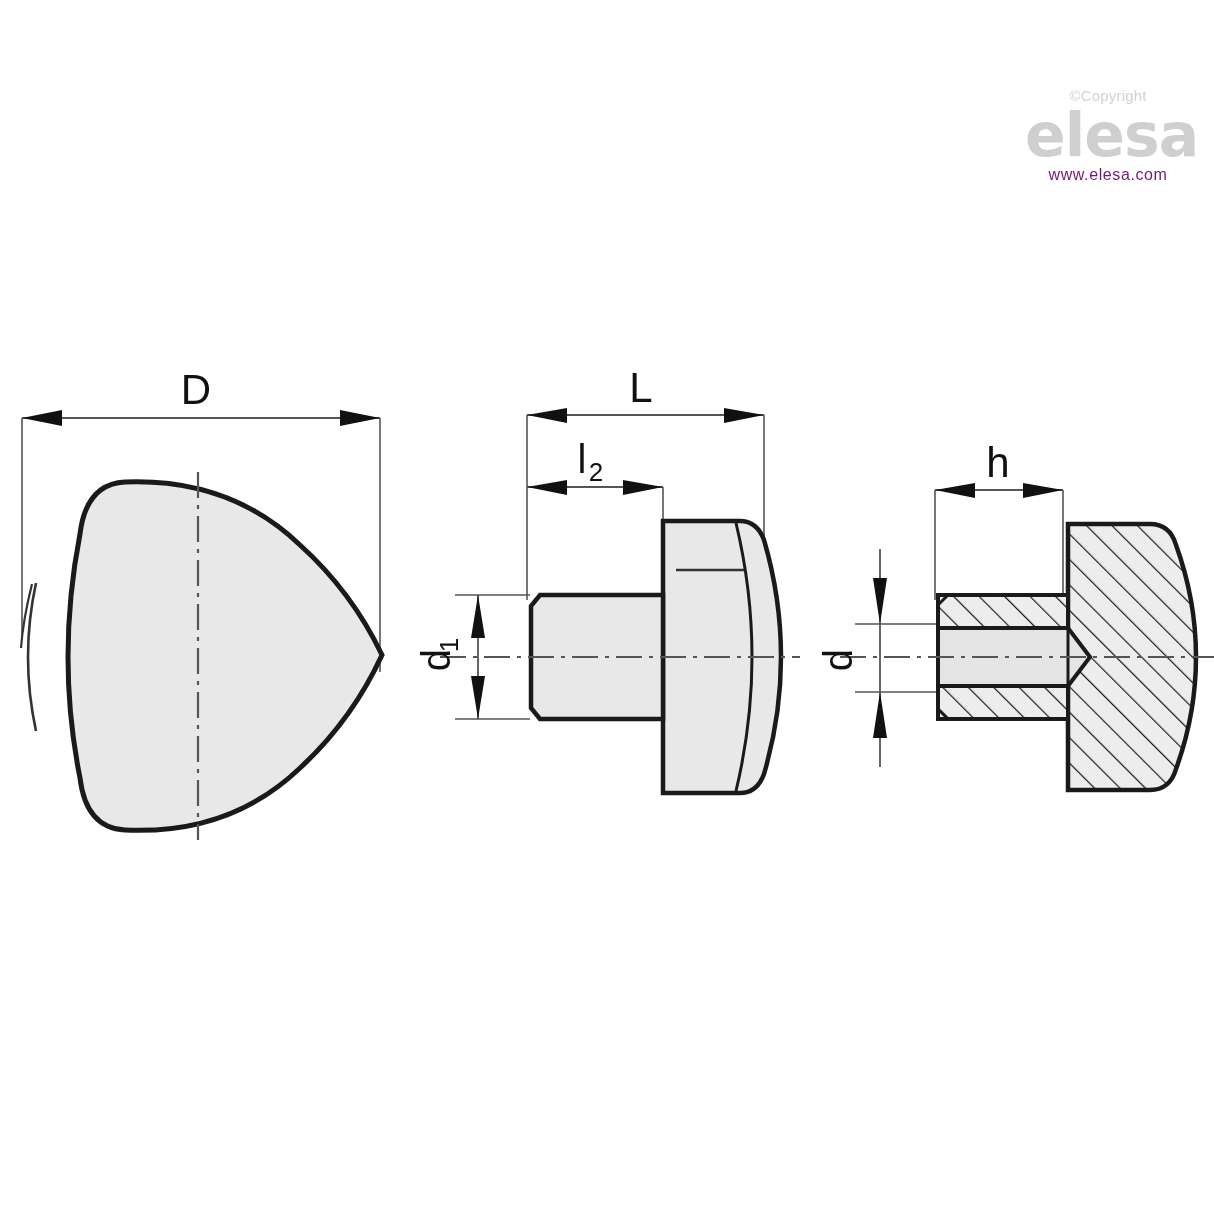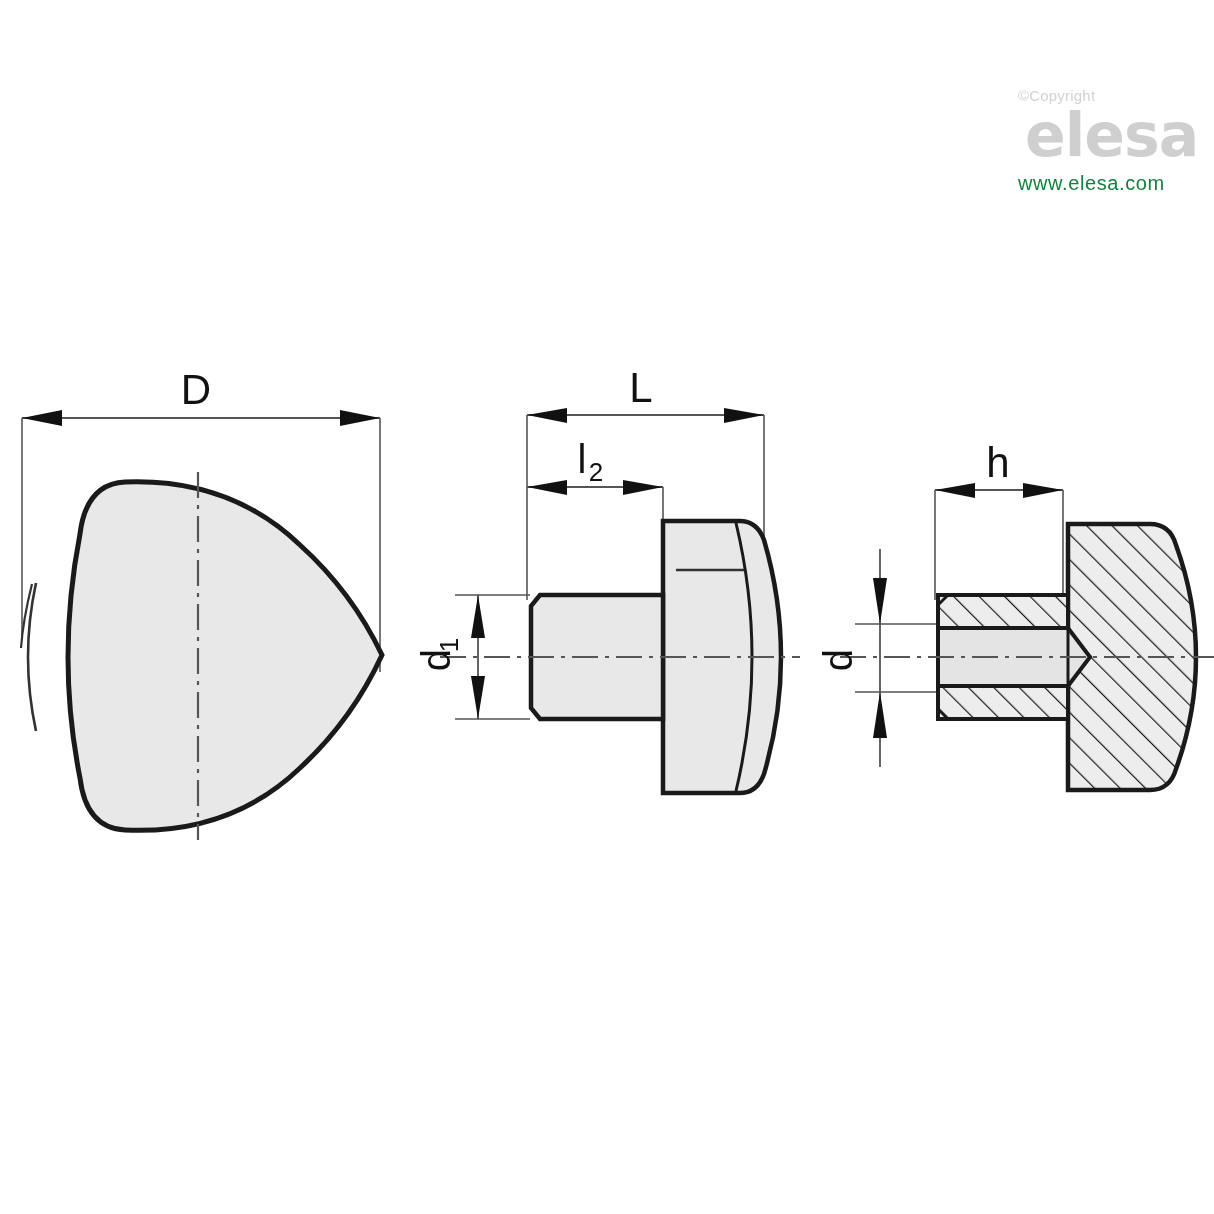--- a/index.html
+++ b/index.html
@@ -25,45 +25,45 @@
     left: 0; top: 0;
     width: 1214px;
     height: 1214px;
     display: block;
   }
   .wm-block {
     position: absolute;
     right: 16px;
     top: 88px;
     width: 180px;
-    text-align: left;
+    text-align: center;
     user-select: none;
   }
   .wm-copy {
     font-size: 15px;
     color: #d2d2d2;
     letter-spacing: 0.2px;
     line-height: 1;
     margin-bottom: 4px;
   }
   .wm-logo {
     font-size: 60px;
     font-weight: bold;
     color: #cfcfcf;
     line-height: 0.95;
     letter-spacing: -1px;
     font-family: "DejaVu Sans", sans-serif;
     margin-left: 7px;
   }
   .wm-url {
-    font-size: 20px;
-    color: #15803d;
+    font-size: 16px;
+    color: #701a75;
     letter-spacing: 0.6px;
     line-height: 1.1;
-    margin-top: 8px;
+    margin-top: 2px;
   }
 </style>
 </head>
 <body>
 
 <div id="stage">
 
   <svg id="drawing" viewBox="0 0 1214 1214" xmlns="http://www.w3.org/2000/svg">
     <defs>
 

